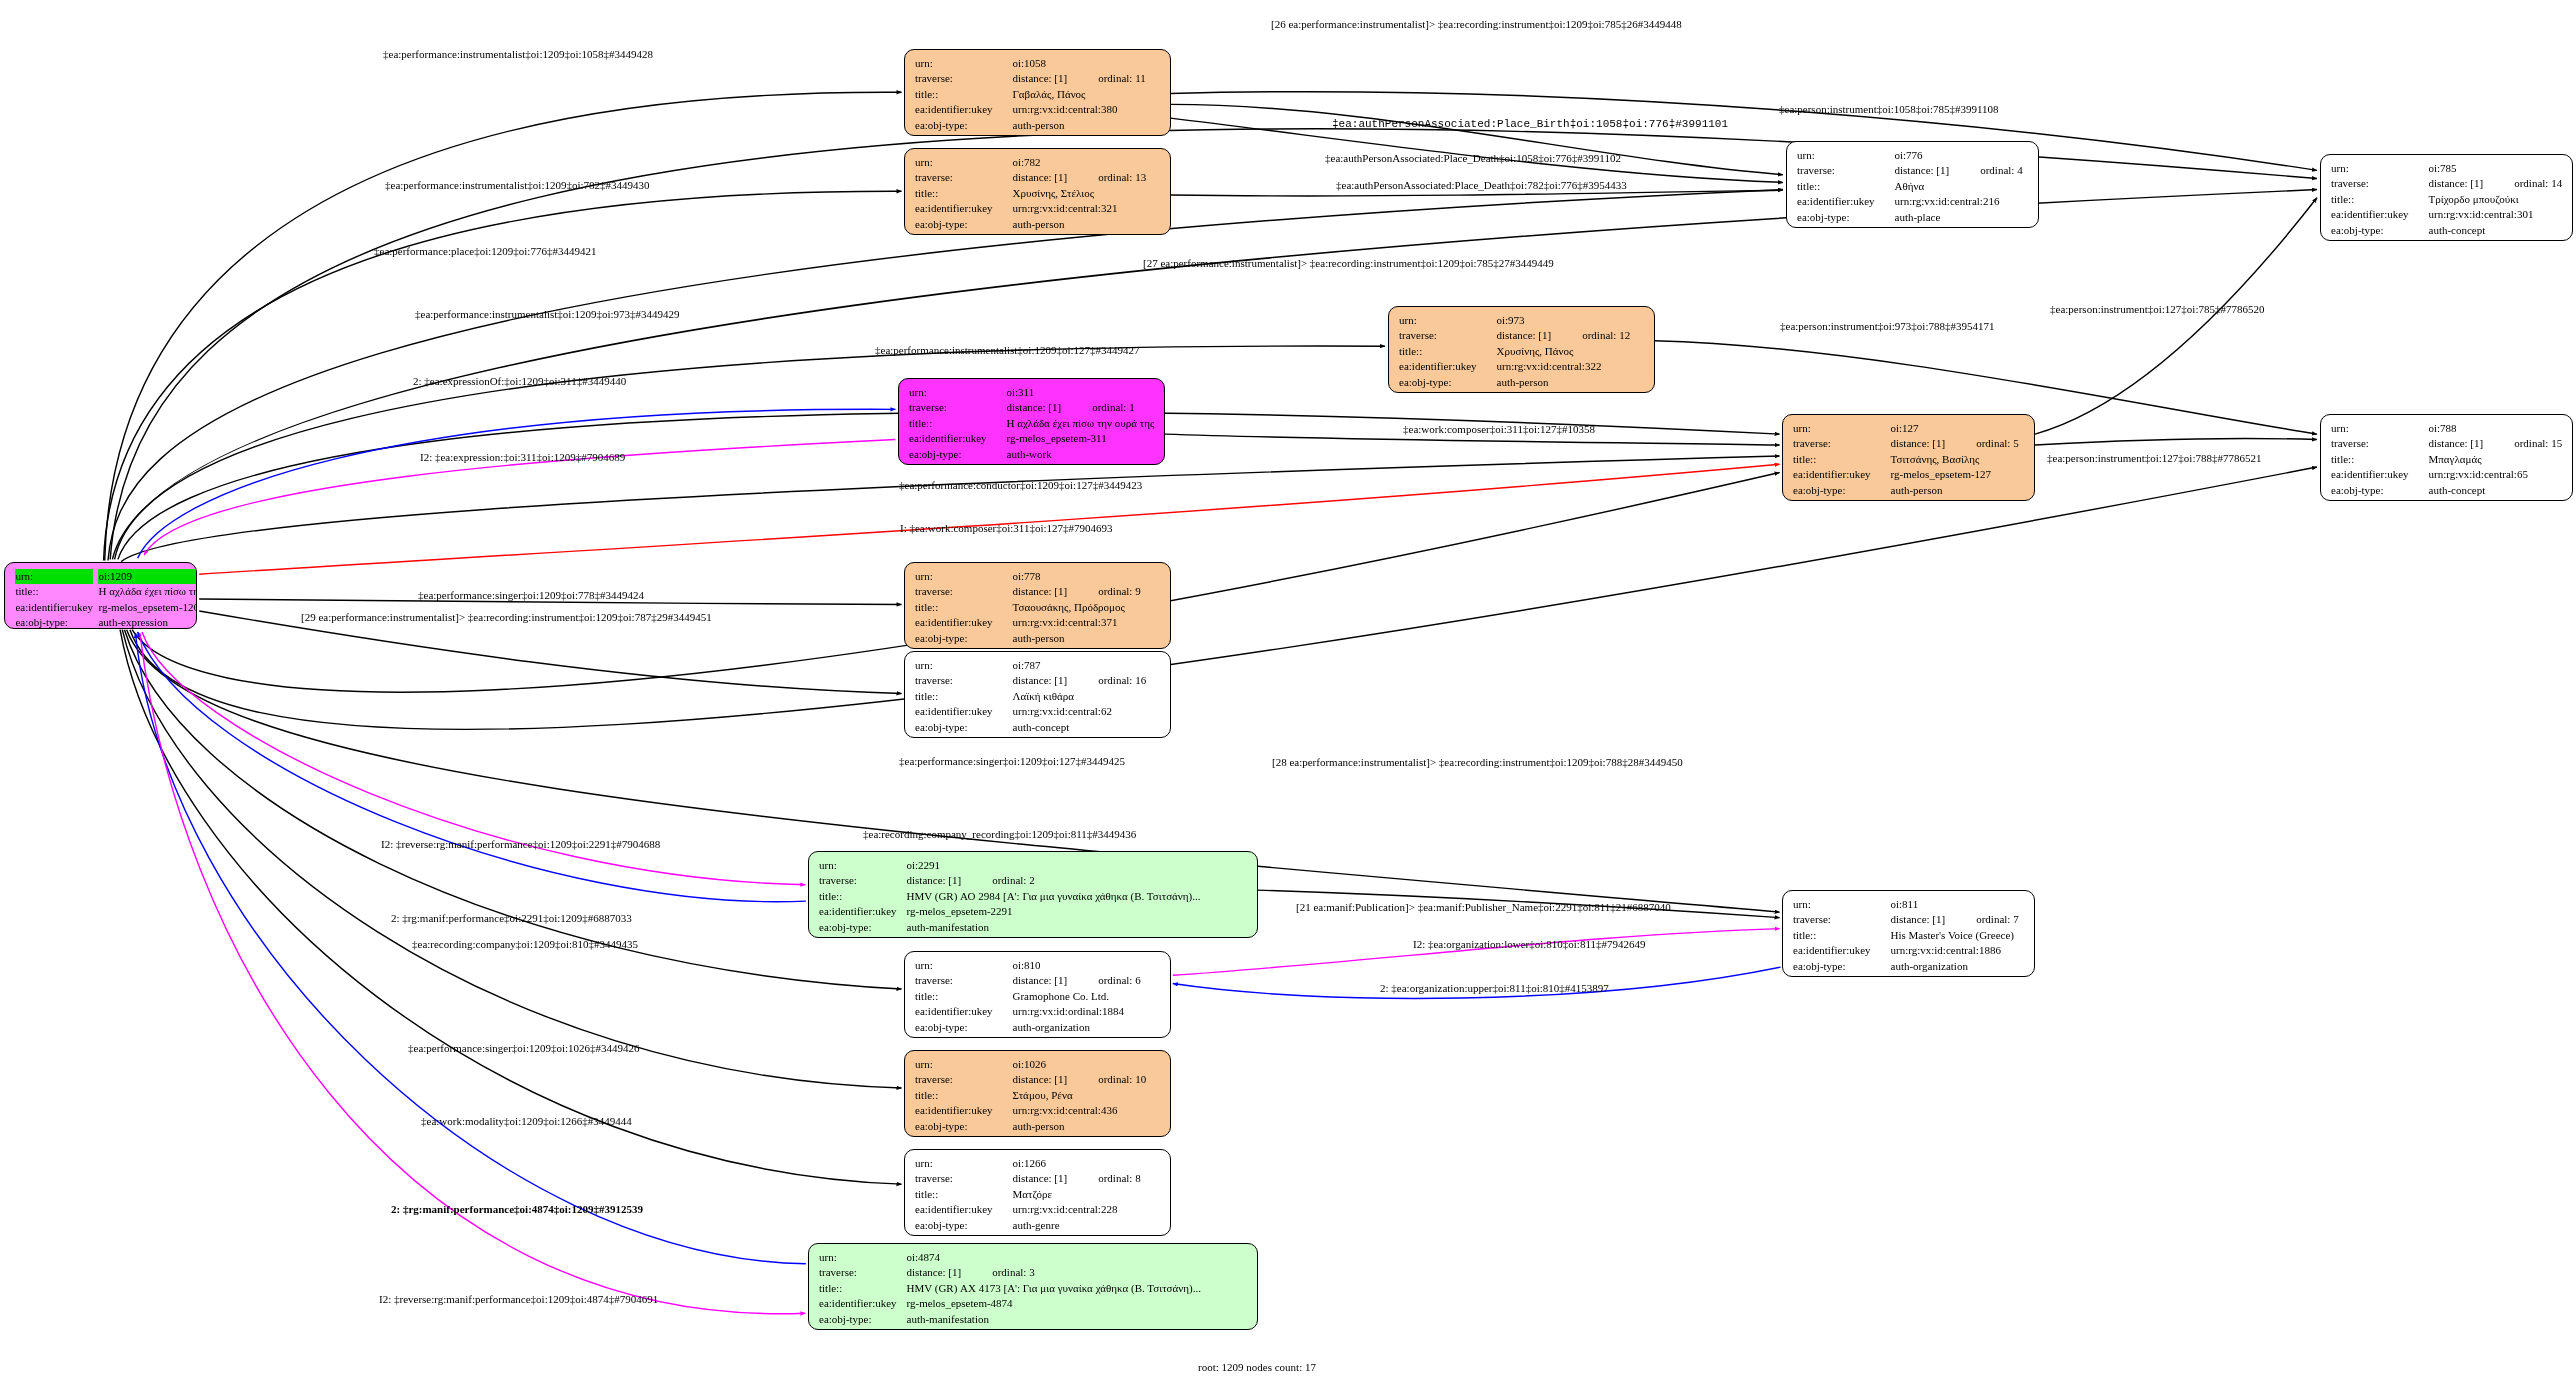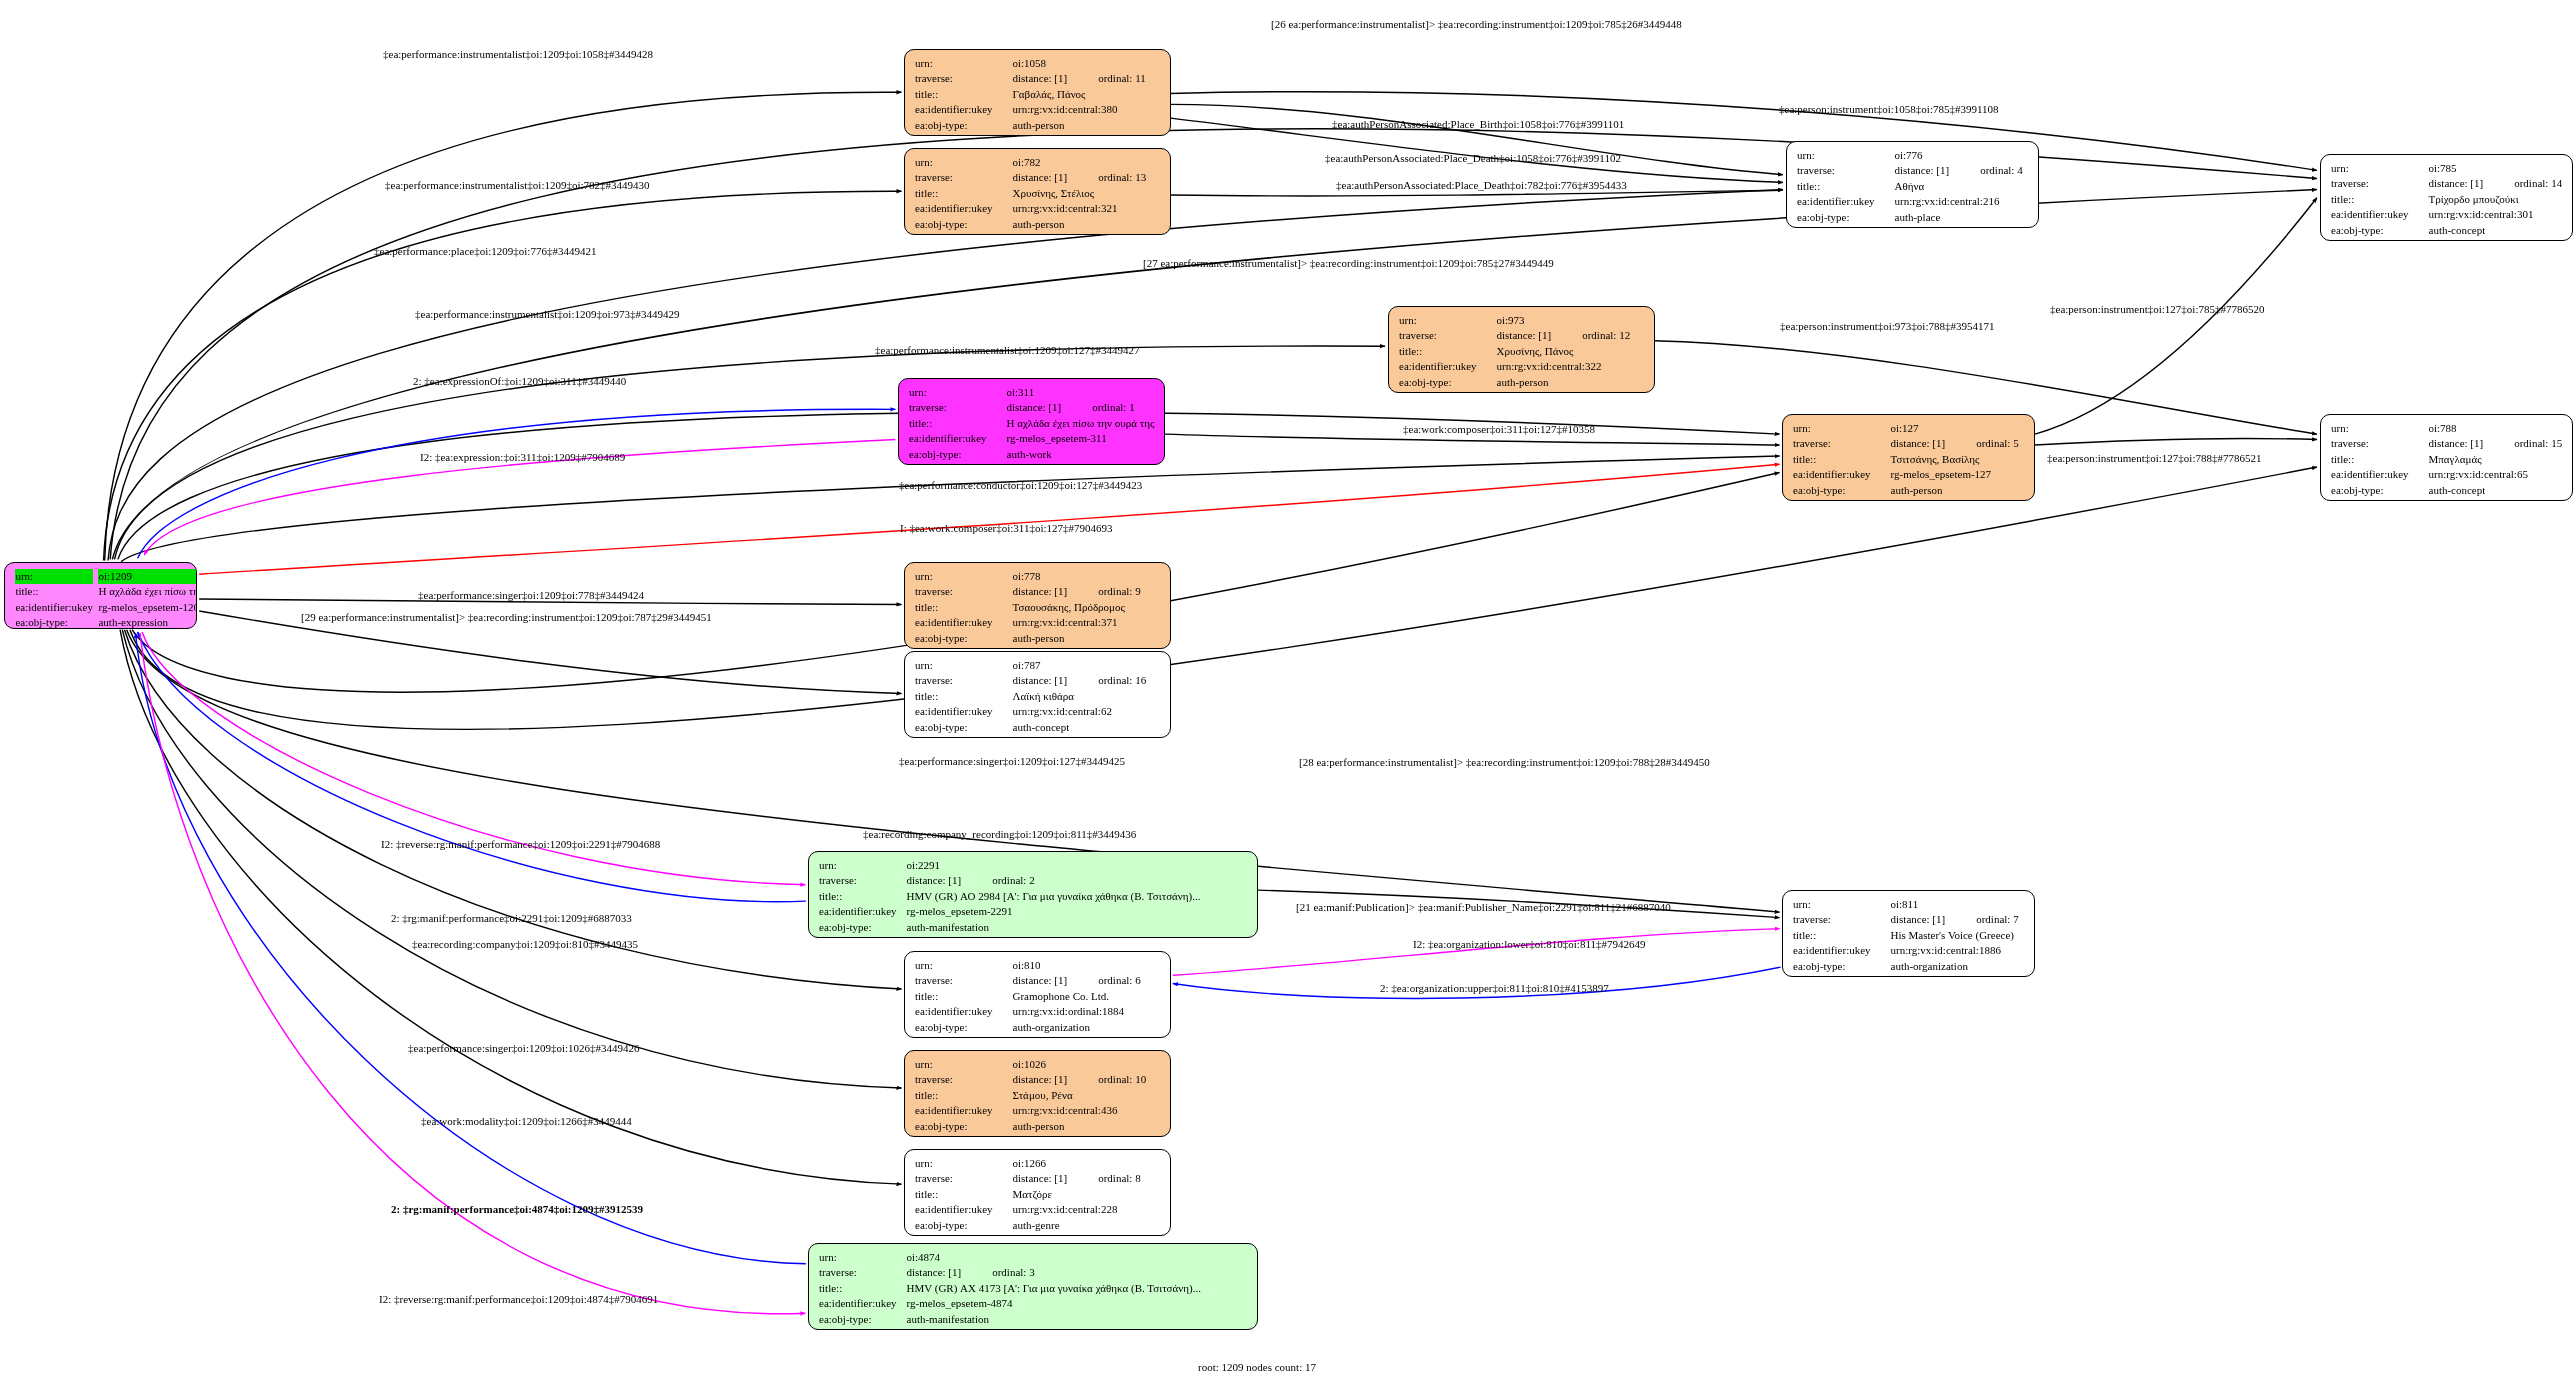--- a/index.html
+++ b/index.html
@@ -612,40 +612,40 @@
               <td class="v">auth-manifestation</td>
             </tr>
           </tbody>
         </table>
       </div>
     </div>
   <div id="labels">
       <div class="edge-label" style="left: 383px; top: 49px;">‡ea:performance:instrumentalist‡oi:1209‡oi:1058‡#3449428</div>
       <div class="edge-label" style="left: 1271px; top: 19px;">[26 ea:performance:instrumentalist]&gt; ‡ea:recording:instrument‡oi:1209‡oi:785‡26#3449448</div>
       <div class="edge-label" style="left: 385px; top: 180px;">‡ea:performance:instrumentalist‡oi:1209‡oi:782‡#3449430</div>
-      <div class="edge-label" style="left: 1332px; top: 119px;">‡ea:authPersonAssociated:Place_Birth‡oi:1058‡oi:776‡#3991101</div>
+      <div class="edge-label" style="left: 1332px; top: 119px; font-family: Liberation Mono, monospace;">‡ea:authPersonAssociated:Place_Birth‡oi:1058‡oi:776‡#3991101</div>
       <div class="edge-label" style="left: 1325px; top: 153px;">‡ea:authPersonAssociated:Place_Death‡oi:1058‡oi:776‡#3991102</div>
       <div class="edge-label" style="left: 1336px; top: 180px;">‡ea:authPersonAssociated:Place_Death‡oi:782‡oi:776‡#3954433</div>
       <div class="edge-label" style="left: 1779px; top: 104px;">‡ea:person:instrument‡oi:1058‡oi:785‡#3991108</div>
       <div class="edge-label" style="left: 374px; top: 246px;">‡ea:performance:place‡oi:1209‡oi:776‡#3449421</div>
       <div class="edge-label" style="left: 1143px; top: 258px;">[27 ea:performance:instrumentalist]&gt; ‡ea:recording:instrument‡oi:1209‡oi:785‡27#3449449</div>
       <div class="edge-label" style="left: 385px; top: 309px; margin-left: 30px;">‡ea:performance:instrumentalist‡oi:1209‡oi:973‡#3449429</div>
       <div class="edge-label" style="left: 2050px; top: 304px;">‡ea:person:instrument‡oi:127‡oi:785‡#7786520</div>
       <div class="edge-label" style="left: 875px; top: 345px;">‡ea:performance:instrumentalist‡oi:1209‡oi:127‡#3449427</div>
       <div class="edge-label" style="left: 1780px; top: 321px;">‡ea:person:instrument‡oi:973‡oi:788‡#3954171</div>
       <div class="edge-label" style="left: 413px; top: 376px;">2: ‡ea:expressionOf:‡oi:1209‡oi:311‡#3449440</div>
       <div class="edge-label" style="left: 1403px; top: 424px;">‡ea:work:composer‡oi:311‡oi:127‡#10358</div>
       <div class="edge-label" style="left: 2047px; top: 453px;">‡ea:person:instrument‡oi:127‡oi:788‡#7786521</div>
       <div class="edge-label" style="left: 420px; top: 452px;">I2: ‡ea:expression:‡oi:311‡oi:1209‡#7904689</div>
       <div class="edge-label" style="left: 899px; top: 480px;">‡ea:performance:conductor‡oi:1209‡oi:127‡#3449423</div>
       <div class="edge-label" style="left: 900px; top: 523px;">I: ‡ea:work:composer‡oi:311‡oi:127‡#7904693</div>
       <div class="edge-label" style="left: 418px; top: 590px;">‡ea:performance:singer‡oi:1209‡oi:778‡#3449424</div>
       <div class="edge-label" style="left: 301px; top: 612px;">[29 ea:performance:instrumentalist]&gt; ‡ea:recording:instrument‡oi:1209‡oi:787‡29#3449451</div>
       <div class="edge-label" style="left: 899px; top: 756px;">‡ea:performance:singer‡oi:1209‡oi:127‡#3449425</div>
-      <div class="edge-label" style="left: 1267px; top: 757px; padding-left: 32px;">[28 ea:performance:instrumentalist]&gt; ‡ea:recording:instrument‡oi:1209‡oi:788‡28#3449450</div>
+      <div class="edge-label" style="left: 1240px; top: 757px; padding-left: 32px;">[28 ea:performance:instrumentalist]&gt; ‡ea:recording:instrument‡oi:1209‡oi:788‡28#3449450</div>
       <div class="edge-label" style="left: 381px; top: 839px;">I2: ‡reverse:rg:manif:performance‡oi:1209‡oi:2291‡#7904688</div>
       <div class="edge-label" style="left: 863px; top: 829px;">‡ea:recording:company_recording‡oi:1209‡oi:811‡#3449436</div>
       <div class="edge-label" style="left: 391px; top: 885px; margin-top: 28px;">2: ‡rg:manif:performance‡oi:2291‡oi:1209‡#6887033</div>
       <div class="edge-label" style="left: 1296px; top: 902px;">[21 ea:manif:Publication]&gt; ‡ea:manif:Publisher_Name‡oi:2291‡oi:811‡21#6887040</div>
       <div class="edge-label" style="left: 412px; top: 939px;">‡ea:recording:company‡oi:1209‡oi:810‡#3449435</div>
       <div class="edge-label" style="left: 1381px; top: 939px; margin-left: 32px;">I2: ‡ea:organization:lower‡oi:810‡oi:811‡#7942649</div>
       <div class="edge-label" style="left: 1380px; top: 983px; text-align: center;">2: ‡ea:organization:upper‡oi:811‡oi:810‡#4153897</div>
       <div class="edge-label" style="left: 408px; top: 1043px;">‡ea:performance:singer‡oi:1209‡oi:1026‡#3449426</div>
       <div class="edge-label" style="left: 421px; top: 1116px;">‡ea:work:modality‡oi:1209‡oi:1266‡#3449444</div>
       <div class="edge-label" style="left: 391px; top: 1204px; font-weight: bold;">2: ‡rg:manif:performance‡oi:4874‡oi:1209‡#3912539</div>

